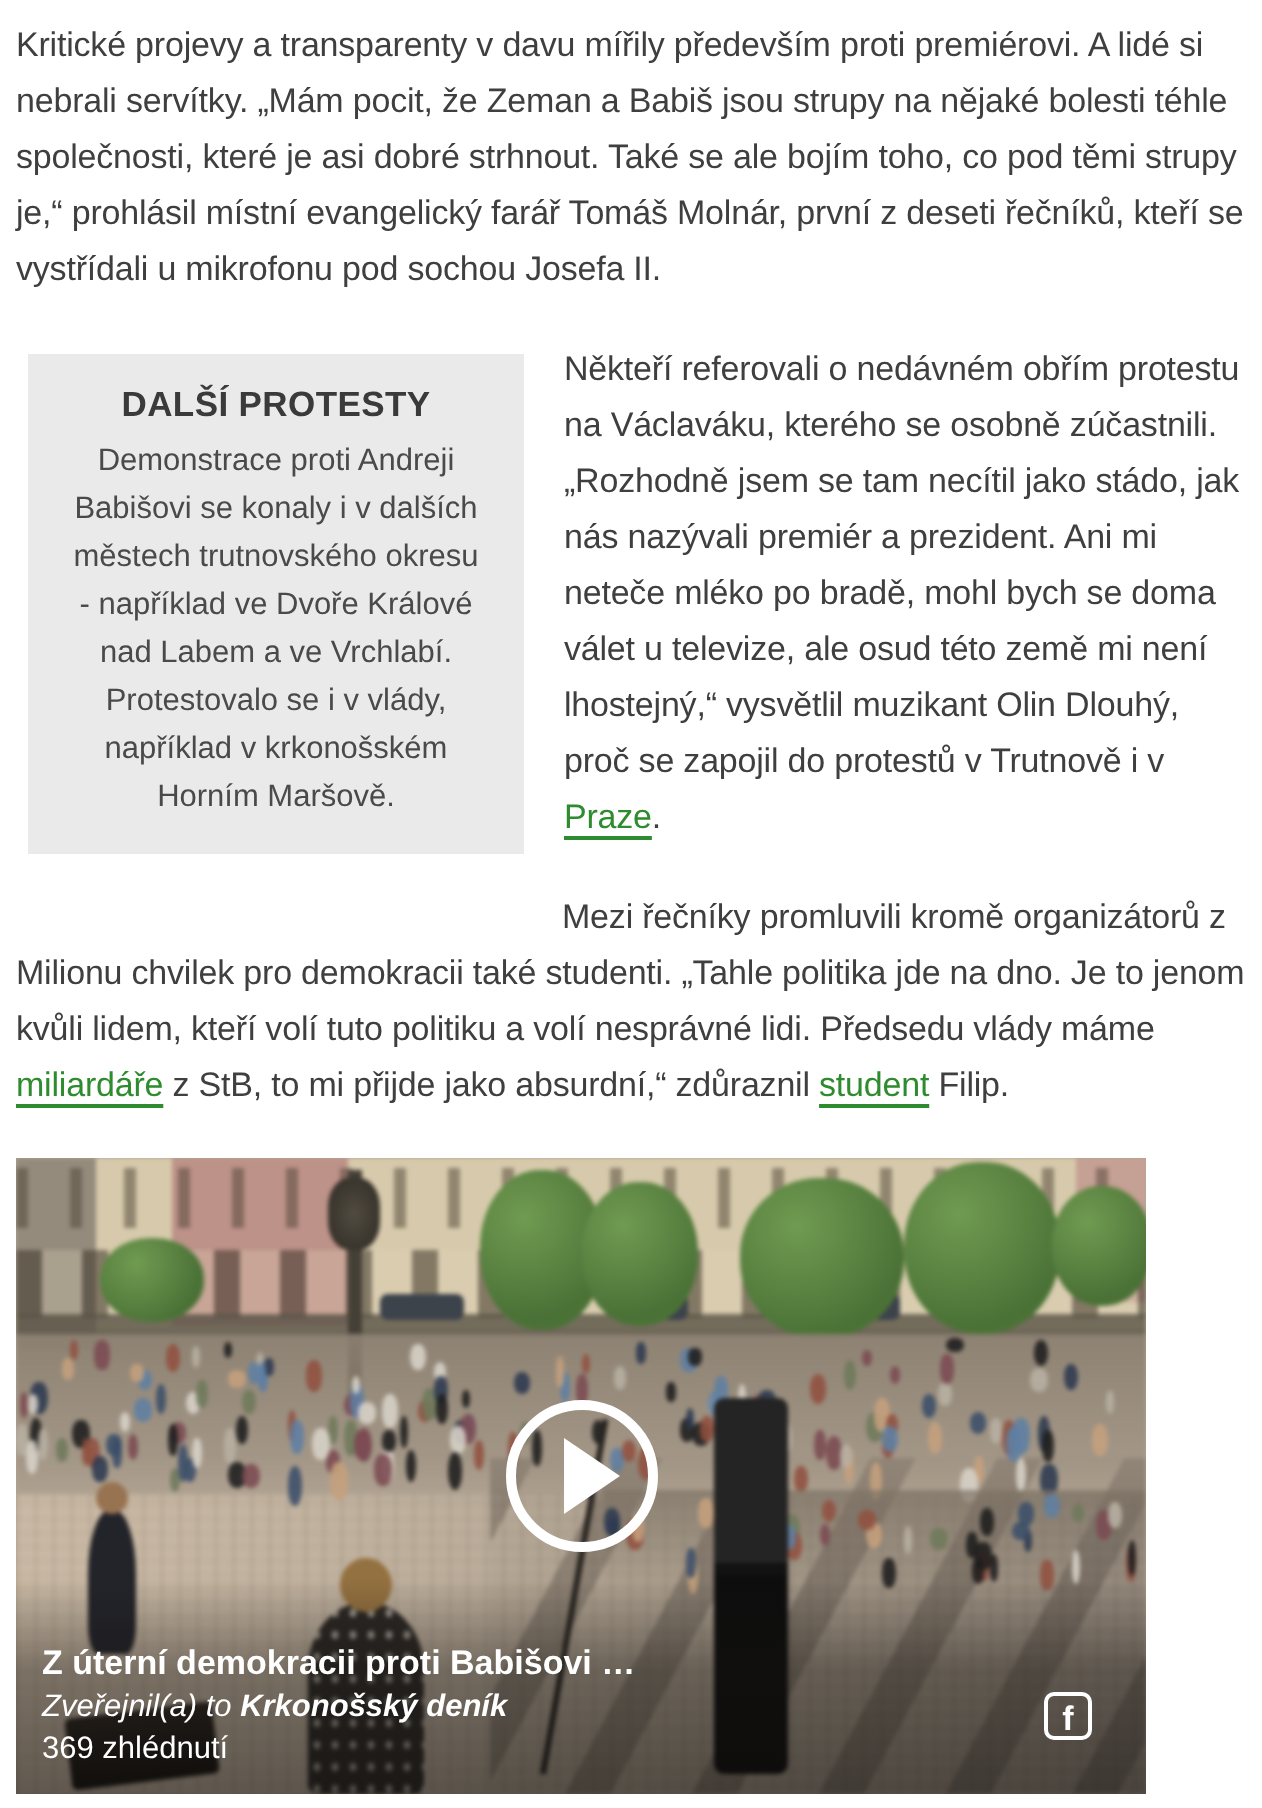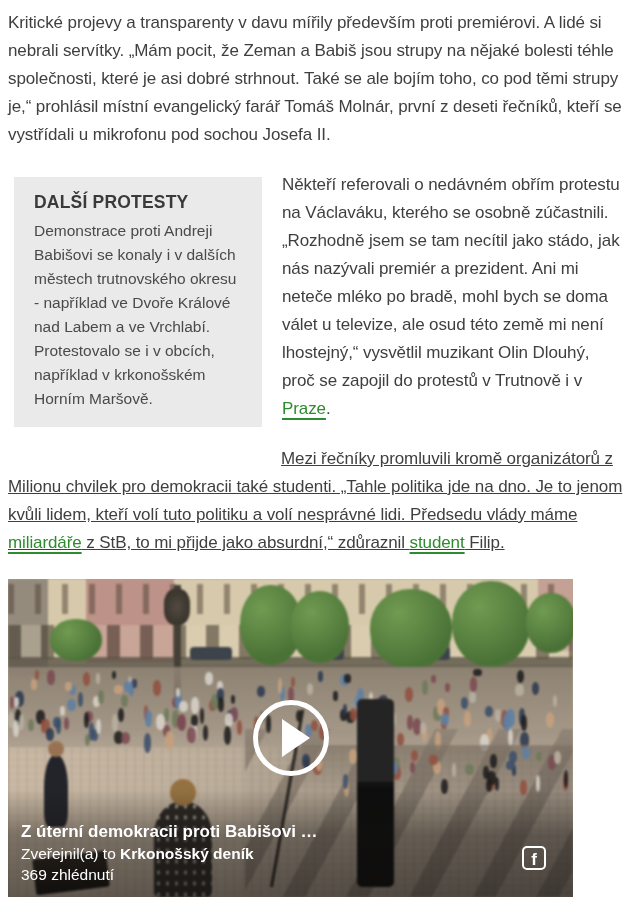--- a/index.html
+++ b/index.html
@@ -7,25 +7,25 @@
     width:631px;height:904px;overflow:hidden;background:#ffffff;
     font-family:"Liberation Sans",sans-serif;color:#3f3f3f;
   }
   .page{padding:9px 8px 0 8px;}
 
   p.para{font-size:17px;line-height:28px;margin:0 0 22px 0;letter-spacing:-0.1px;}
   p.para a.inline-link{
     color:var(--link,#2e8b2e);text-decoration:underline;
     text-decoration-thickness:1.5px;text-underline-offset:4px;cursor:pointer;
   }
-  .indent-first{text-indent:273px;text-decoration:underline;}
+  .indent-first{text-indent:273px;}
 
   .info-box{
     float:left;width:248px;box-sizing:border-box;background:var(--boxbg,#eaeaea);
-    padding:13px 20px 16px 20px;margin:6px 20px 0 6px;
+    padding:13px 20px 16px 20px;margin:6px 20px 0 6px;text-align:center;
   }
   .info-box h3{margin:0 0 5px 0;font-size:17.5px;line-height:24px;color:#3a3a3a;letter-spacing:0.2px;}
   .info-box p{margin:0;font-size:15.5px;line-height:24px;color:#4a4a4a;}
 
   
   .video{
     clear:none;position:relative;width:565px;height:318px;margin:0;
     overflow:hidden;background:#b3a594;cursor:pointer;
   }
   .scene{position:absolute;inset:0;filter:blur(1.1px) saturate(.95);}
@@ -81,38 +81,38 @@
   .shade{position:absolute;left:0;right:0;bottom:0;height:108px;
     background:linear-gradient(180deg,rgba(20,18,16,0) 0%,rgba(20,18,16,.42) 42%,rgba(14,12,11,.55) 100%);}
 
   .play{position:absolute;left:50%;top:50%;width:66px;height:66px;margin:-38px 0 0 -38px;
     border:5px solid #fff;border-radius:50%;}
   .play-tri{position:absolute;left:24px;top:14px;width:0;height:0;
     border-left:28px solid #fff;border-top:19px solid transparent;border-bottom:19px solid transparent;}
 
   .caption{position:absolute;left:13px;bottom:12px;color:#fff;}
   .cap-title{font-weight:bold;font-size:17px;line-height:23px;cursor:pointer;}
-  .cap-pub{font-size:15.5px;line-height:21px;}
+  .cap-pub{font-size:15.5px;line-height:21px;font-style:italic;}
   .cap-pub b{cursor:pointer;}
   .cap-views{font-size:15.5px;line-height:21px;}
 
   .fb-badge{position:absolute;right:27px;bottom:27px;width:20px;height:20px;
     border:2px solid #fff;border-radius:5px;color:#fff;overflow:hidden;
     font-weight:bold;font-size:17px;line-height:23px;text-align:center;cursor:pointer;}
 </style>
 </head>
 <body>
 
 <div class="page">
 
   <p class="para"><span>Kritické projevy a transparenty v davu mířily především proti premiérovi. A lidé si nebrali servítky. „Mám pocit, že Zeman a Babiš jsou strupy na nějaké bolesti téhle společnosti, které je asi dobré strhnout. Také se ale bojím toho, co pod těmi strupy je,“ prohlásil místní evangelický farář Tomáš Molnár, první z deseti řečníků, kteří se vystřídali u mikrofonu pod sochou Josefa II.</span></p>
 
   <aside class="info-box">
     <h3>DALŠÍ PROTESTY</h3>
-    <p>Demonstrace proti Andreji Babišovi se konaly i v dalších městech trutnovského okresu - například ve Dvoře Králové nad Labem a ve Vrchlabí. Protestovalo se i v obcích, například v krkonošském Horním Maršově.</p>
+    <p>Demonstrace proti Andreji Babišovi se konaly i v dalších městech trutnovského okresu - například ve Dvoře Králové nad Labem a ve Vrchlabí. Protestovalo se i v vlády, například v krkonošském Horním Maršově.</p>
   </aside>
 
   <p class="para"><span>Někteří referovali o nedávném obřím protestu na Václaváku, kterého se osobně zúčastnili. „Rozhodně jsem se tam necítil jako stádo, jak nás nazývali premiér a prezident. Ani mi neteče mléko po bradě, mohl bych se doma válet u televize, ale osud této země mi není lhostejný,“ vysvětlil muzikant Olin Dlouhý, proč se zapojil do protestů v Trutnově i v </span><a href="#" class="inline-link">Praze</a><span>.</span></p>
 
   <p class="para indent-first"><span>Mezi řečníky promluvili kromě organizátorů z Milionu chvilek pro demokracii také studenti. „Tahle politika jde na dno. Je to jenom kvůli lidem, kteří volí tuto politiku a volí nesprávné lidi. Předsedu vlády máme </span><a href="#" class="inline-link">miliardáře</a><span> z StB, to mi přijde jako absurdní,“ zdůraznil </span><a href="#" class="inline-link">student</a><span> Filip.</span></p>
 
   <figure class="video">
     <div class="scene">
       <div class="bld"></div>
       <div class="bld-left"></div>

